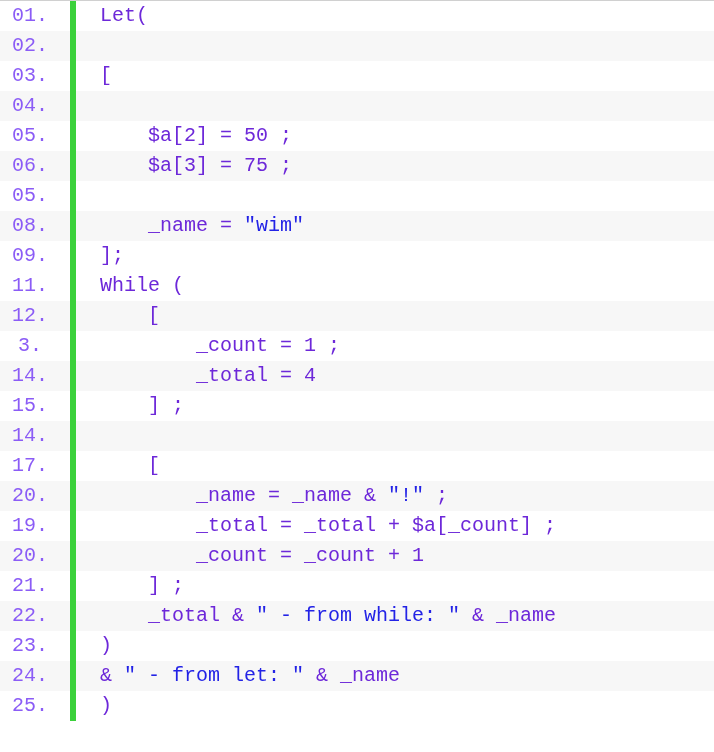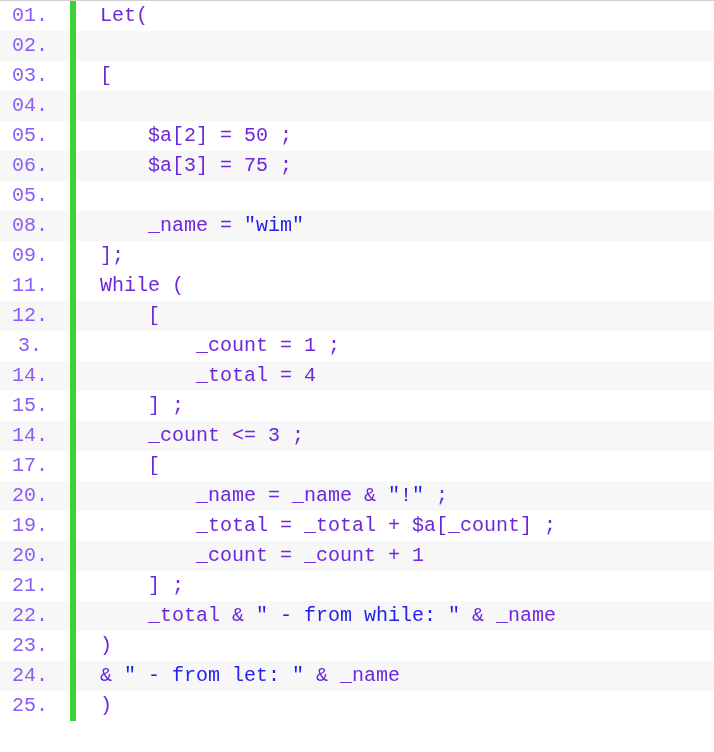--- a/index.html
+++ b/index.html
@@ -57,21 +57,21 @@
     <div class="line-row"><div class="gutter">05.</div><div class="marker"></div><div class="code"><span>    </span><span class="t-default">$a[2] = 50 ;</span></div></div>
     <div class="line-row stripe"><div class="gutter">06.</div><div class="marker"></div><div class="code"><span>    </span><span class="t-default">$a[3] = 75 ;</span></div></div>
     <div class="line-row"><div class="gutter">05.</div><div class="marker"></div><div class="code"><span></span></div></div>
     <div class="line-row stripe"><div class="gutter">08.</div><div class="marker"></div><div class="code"><span>    </span><span class="t-default">_name = </span><span class="t-string">"wim"</span></div></div>
     <div class="line-row"><div class="gutter">09.</div><div class="marker"></div><div class="code"><span></span><span class="t-default">];</span></div></div>
     <div class="line-row"><div class="gutter">11.</div><div class="marker"></div><div class="code"><span></span><span class="t-default">While (</span></div></div>
     <div class="line-row stripe"><div class="gutter">12.</div><div class="marker"></div><div class="code"><span>    </span><span class="t-default">[</span></div></div>
     <div class="line-row"><div class="gutter">3.</div><div class="marker"></div><div class="code"><span>        </span><span class="t-default">_count = 1 ;</span></div></div>
     <div class="line-row stripe"><div class="gutter">14.</div><div class="marker"></div><div class="code"><span>        </span><span class="t-default">_total = 4</span></div></div>
     <div class="line-row"><div class="gutter">15.</div><div class="marker"></div><div class="code"><span>    </span><span class="t-default">] ;</span></div></div>
-    <div class="line-row stripe"><div class="gutter">14.</div><div class="marker"></div><div class="code"><span>    </span><span class="t-default">_count &lt;= 3 ;</span></div></div>
+    <div class="line-row stripe"><div class="gutter">14.</div><div class="marker"></div></div>
     <div class="line-row"><div class="gutter">17.</div><div class="marker"></div><div class="code"><span>    </span><span class="t-default">[</span></div></div>
     <div class="line-row stripe"><div class="gutter">20.</div><div class="marker"></div><div class="code"><span>        </span><span class="t-default">_name = _name &amp; </span><span class="t-string">"!"</span><span class="t-default"> ;</span></div></div>
     <div class="line-row"><div class="gutter">19.</div><div class="marker"></div><div class="code"><span>        </span><span class="t-default">_total = _total + $a[_count] ;</span></div></div>
     <div class="line-row stripe"><div class="gutter">20.</div><div class="marker"></div><div class="code"><span>        </span><span class="t-default">_count = _count + 1</span></div></div>
     <div class="line-row"><div class="gutter">21.</div><div class="marker"></div><div class="code"><span>    </span><span class="t-default">] ;</span></div></div>
     <div class="line-row stripe"><div class="gutter">22.</div><div class="marker"></div><div class="code"><span>    </span><span class="t-default">_total &amp; </span><span class="t-string">" - from while: "</span><span class="t-default"> &amp; _name</span></div></div>
     <div class="line-row"><div class="gutter">23.</div><div class="marker"></div><div class="code"><span></span><span class="t-default">)</span></div></div>
     <div class="line-row stripe"><div class="gutter">24.</div><div class="marker"></div><div class="code"><span></span><span class="t-default">&amp; </span><span class="t-string">" - from let: "</span><span class="t-default"> &amp; _name</span></div></div>
     <div class="line-row"><div class="gutter">25.</div><div class="marker"></div><div class="code"><span></span><span class="t-default">)</span></div></div>
   </div>

